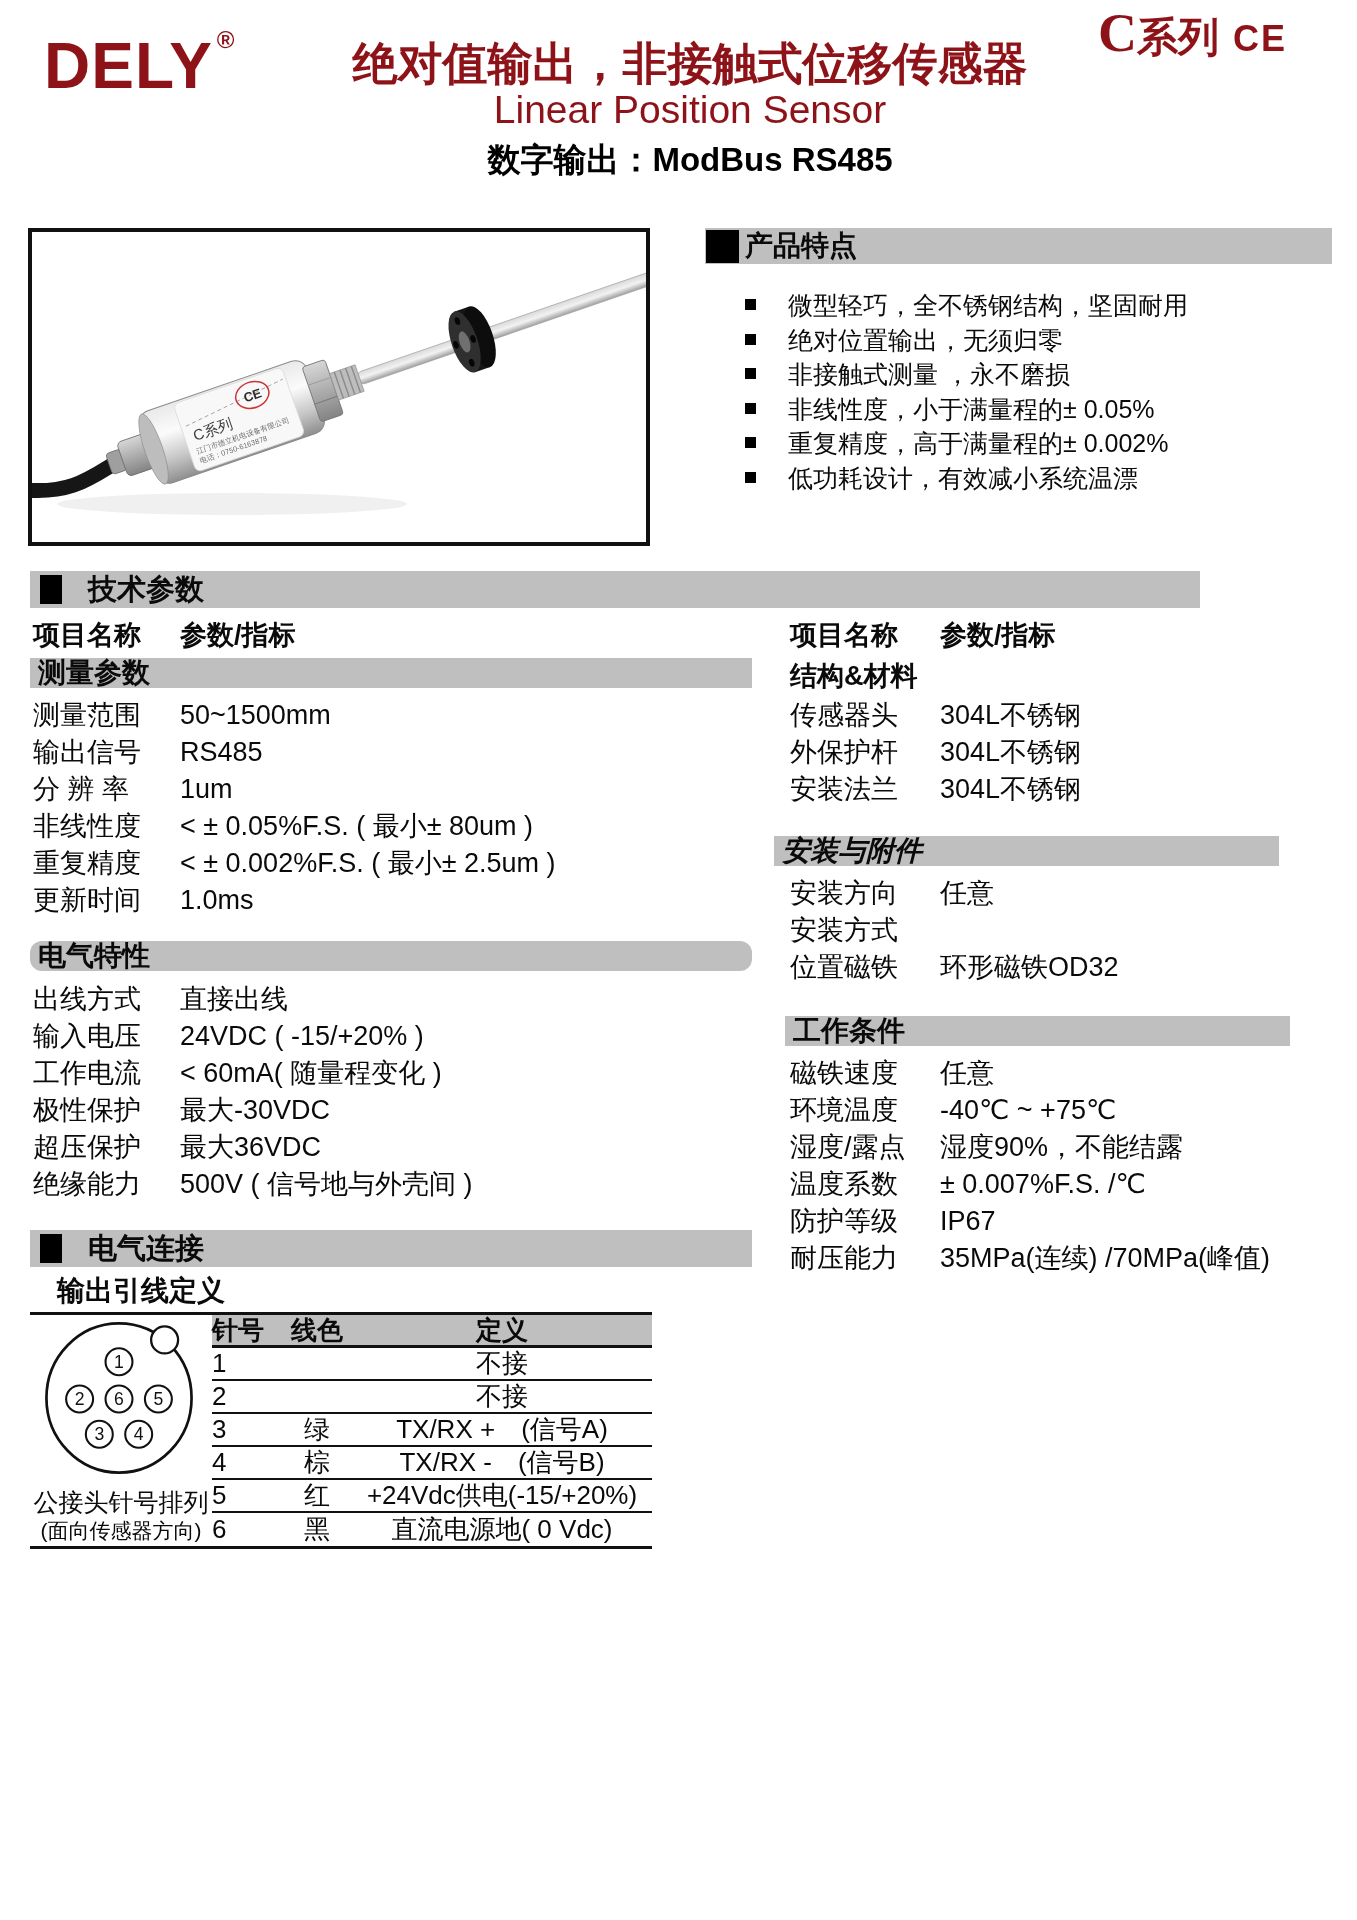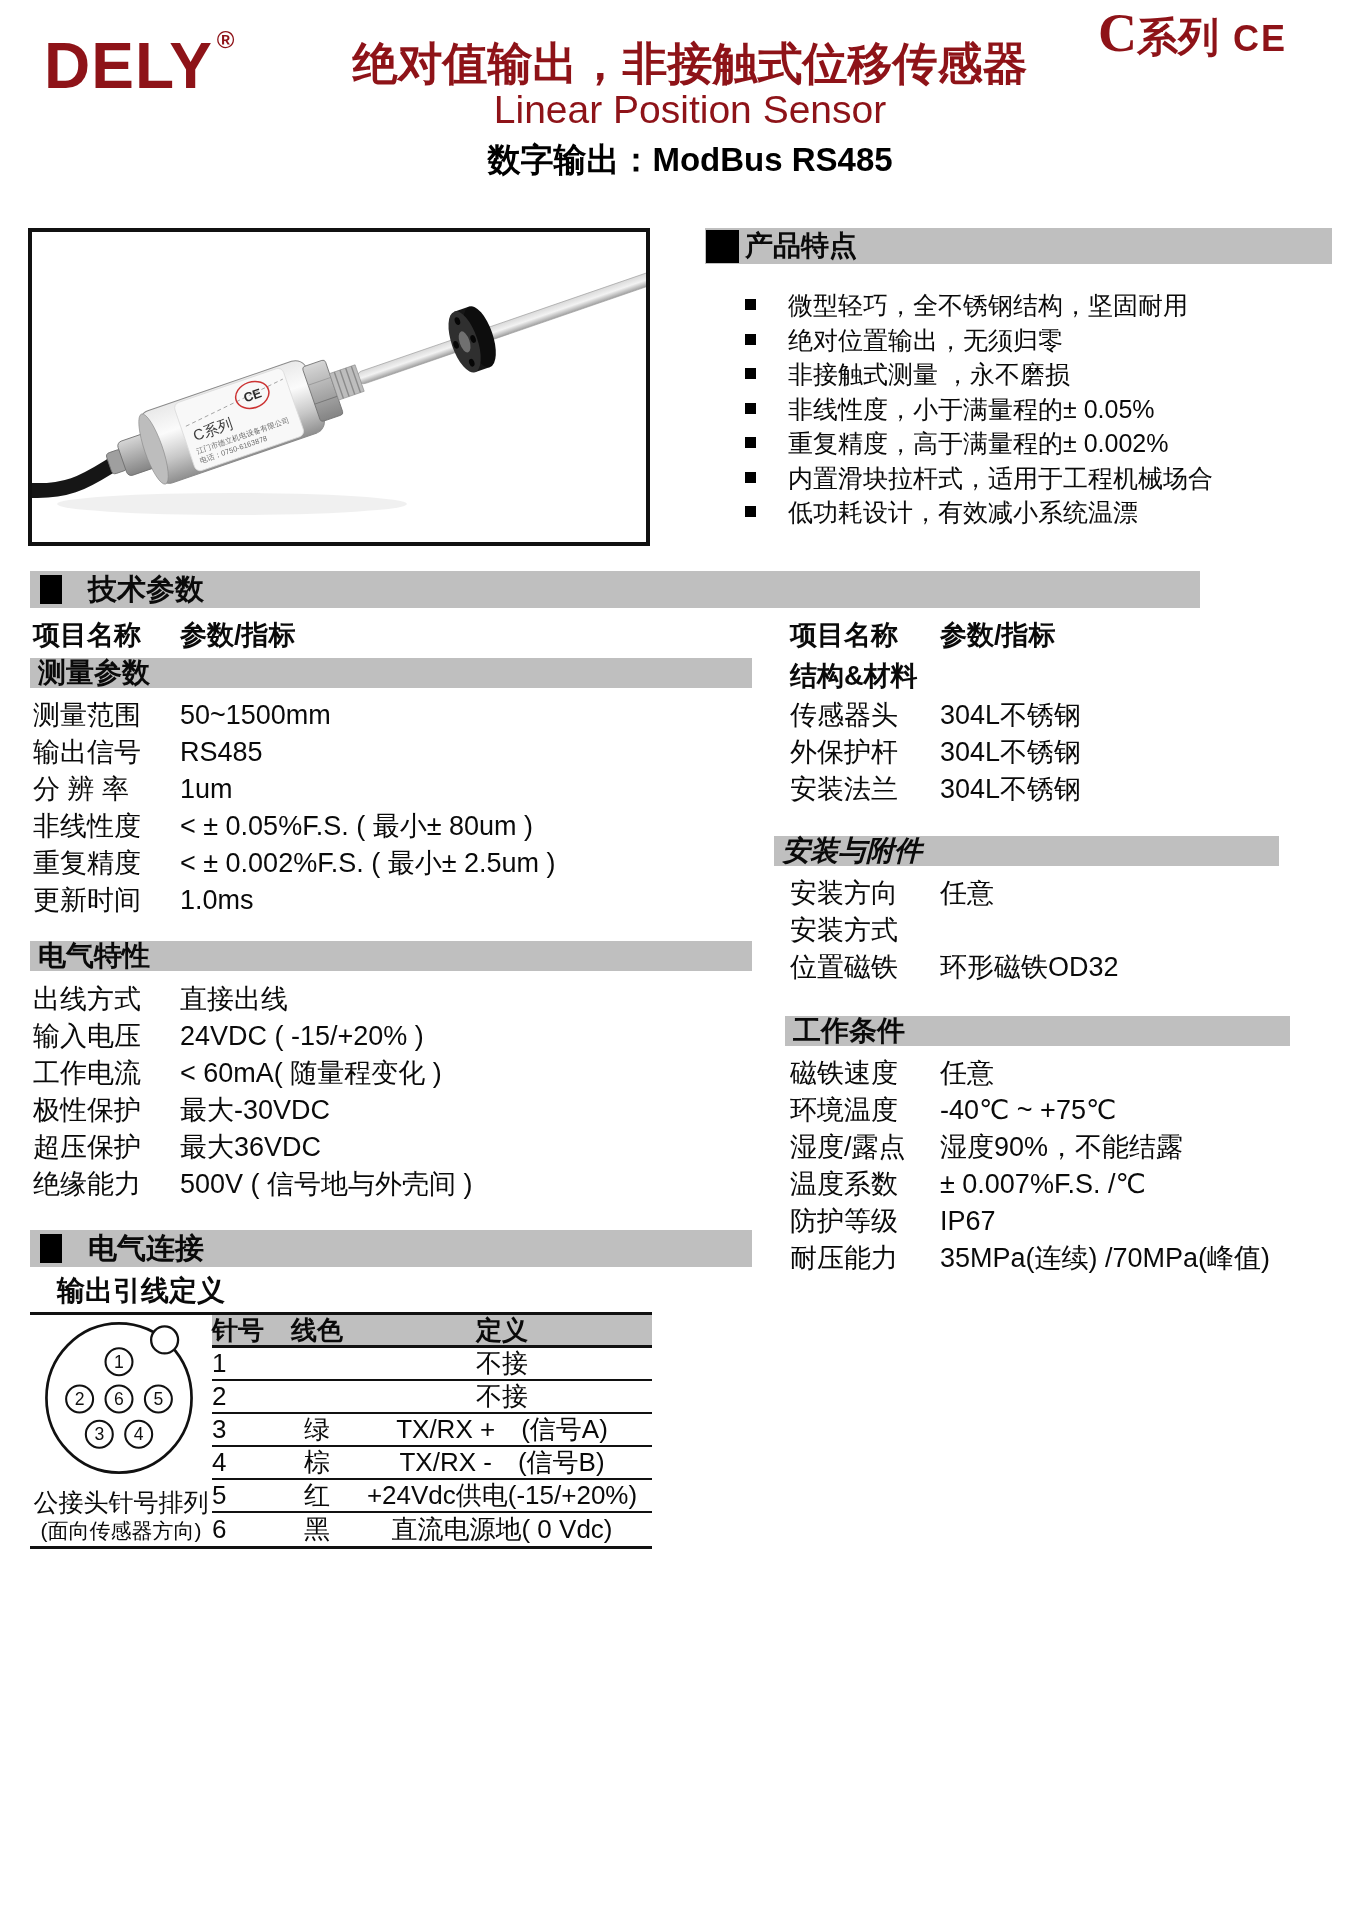--- a/index.html
+++ b/index.html
@@ -38,21 +38,21 @@
   .features-bar .t{margin-left:6px;}
   .tech-bar{left:30px;top:571px;width:1170px;height:37px;}
   .tech-bar .sq{width:22px;height:29px;margin-left:10px;}
   .tech-bar .t{margin-left:26px;font-size:29px;}
   .conn-bar{left:30px;top:1230px;width:722px;height:37px;}
   .conn-bar .sq{width:22px;height:29px;margin-left:10px;}
   .conn-bar .t{margin-left:26px;font-size:29px;}
   .sub-bar{height:30px;}
   .sub-bar .t{margin-left:8px;font-size:28px;}
   .measure-bar{left:30px;top:658px;width:722px;}
-  .elec-bar{left:30px;top:941px;width:722px;}
+  .elec-bar{left:30px;top:941px;width:722px;border-radius:12px;}
   .mount-bar{left:774px;top:836px;width:505px;font-style:italic;}
   .work-bar{left:785px;top:1016px;width:505px;}
   
   .features-list{position:absolute;left:745px;top:290px;width:600px;margin:0;padding:0;list-style:none;}
   .features-list li{display:flex;align-items:flex-start;height:34.5px;font-size:25px;line-height:30px;}
   .features-list .b{flex:none;width:11px;height:11px;background:#000;margin:9px 32px 0 0;}
   
   .head-row{position:absolute;display:flex;font-size:27px;font-weight:700;line-height:30px;}
   .head-left{left:33px;top:620px;}
   .head-right{left:790px;top:620px;}
@@ -183,24 +183,20 @@
     <li>
         <span class="b"></span>
         <span>非线性度，小于满量程的± 0.05%</span>
       </li>
     <li>
         <span class="b"></span>
         <span>重复精度，高于满量程的± 0.002%</span>
       </li>
     <li>
         <span class="b"></span>
-        <span>内置滑块拉杆式，适用于工程机械场合</span>
-      </li>
-    <li>
-        <span class="b"></span>
         <span>低功耗设计，有效减小系统温漂</span>
       </li>
   </ul>
 
   <div class="bar tech-bar">
     <span class="sq"></span>
     <span class="t">技术参数</span>
   </div>
 
   <div class="head-row head-left">

